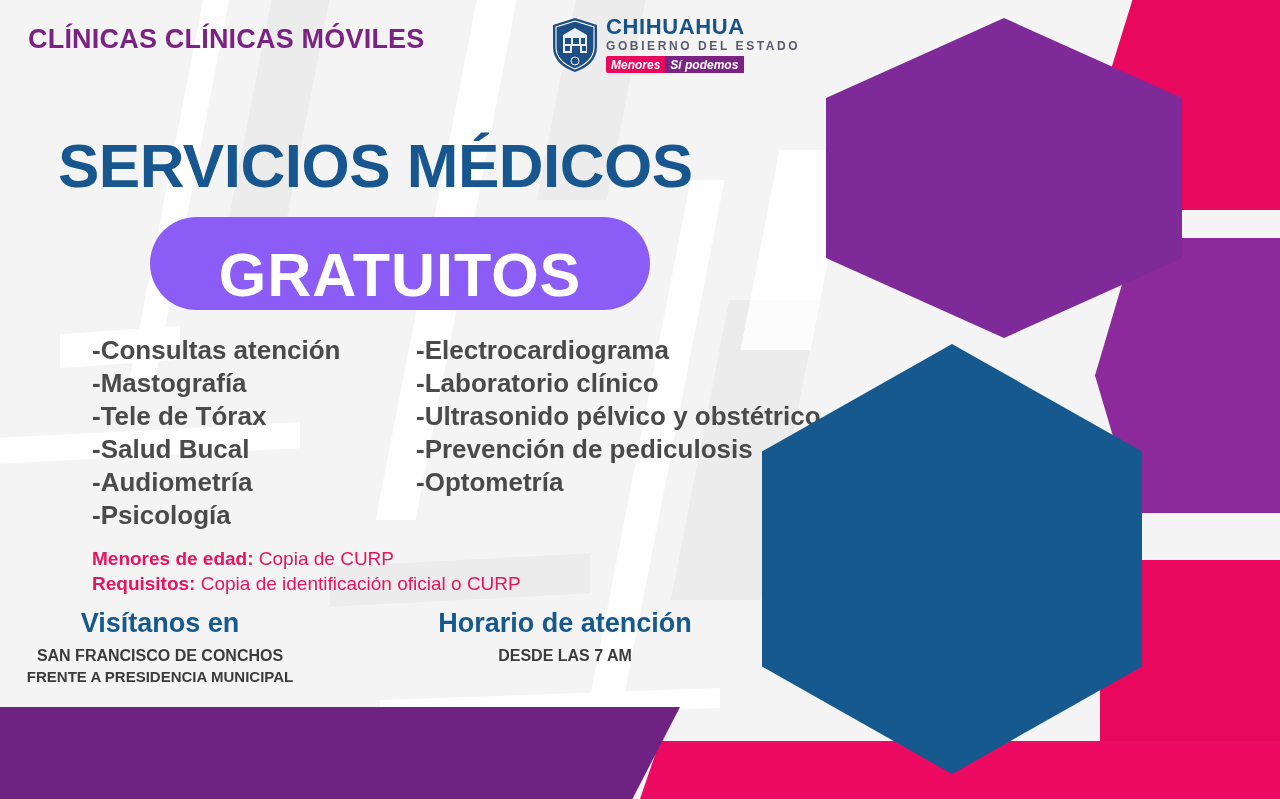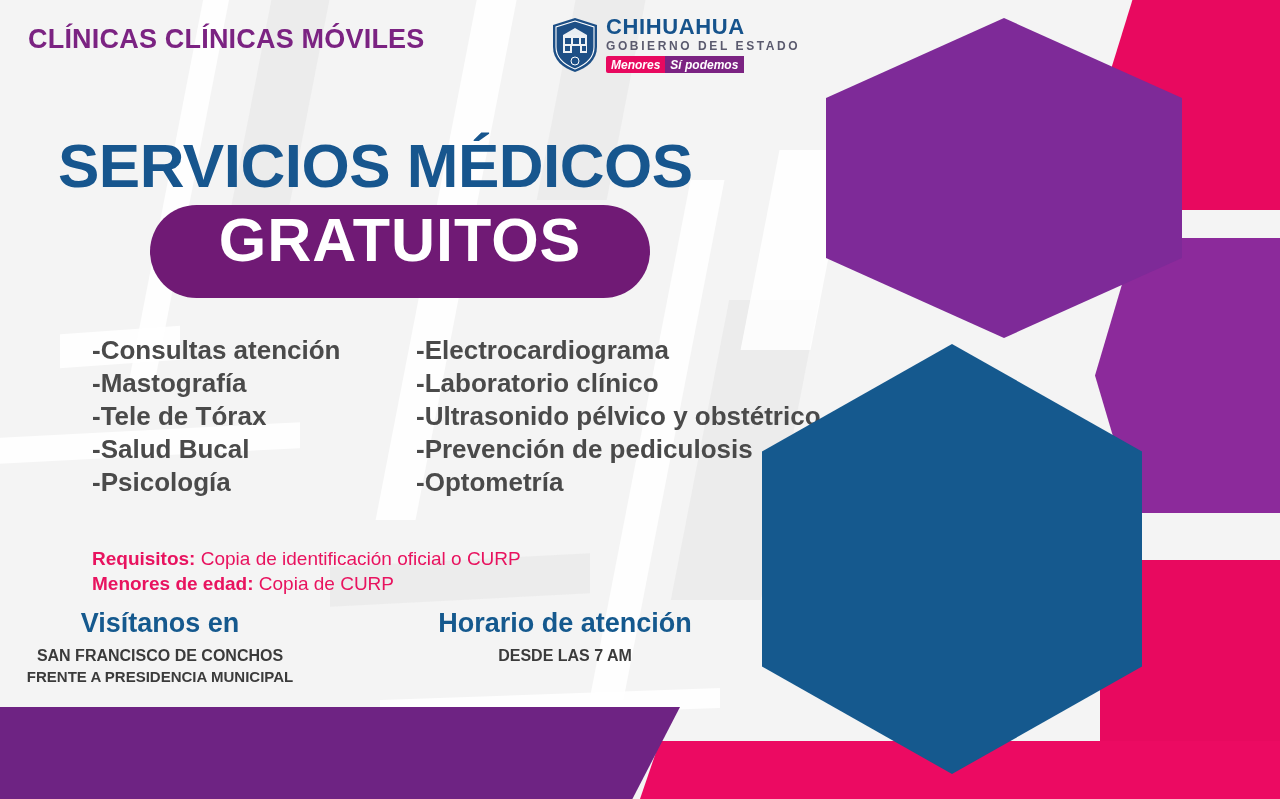--- a/index.html
+++ b/index.html
@@ -100,24 +100,24 @@
     font-style:italic; padding:1px 6px 0 5px; display:flex; align-items:center;
   }
 
   
   .title-main {
     position:absolute; left:58px; top:130px;
     font-size:62px; font-weight:bold; color:#17568e;
     letter-spacing:-.5px; white-space:nowrap;
   }
   .pill {
-    position:absolute; left:150px; top:205px;
+    position:absolute; left:150px; top:217px;
     width:500px; height:93px;
-    background:#701a75; border-radius:47px;
-    display:flex; align-items:flex-start; justify-content:center;
+    background:#8b5cf6; border-radius:47px;
+    display:flex; align-items:flex-end; justify-content:center;
   }
   .pill-text {
     color:#ffffff; font-size:61px; font-weight:bold; letter-spacing:1px;
     white-space:nowrap;
   }
 
   
   .services {
     position:absolute; left:92px; top:334px;
     display:flex; gap:36px;
@@ -302,37 +302,38 @@
   <div class="pill">
     <span class="pill-text">GRATUITOS</span>
   </div>
 
   <div class="services">
     <div class="col col-left">
       <div class="svc">-Consultas atención</div>
       <div class="svc">-Mastografía</div>
       <div class="svc">-Tele de Tórax</div>
       <div class="svc">-Salud Bucal</div>
+      <div class="svc">-Audiometría</div>
       <div class="svc">-Psicología</div>
     </div>
     <div class="col col-right">
       <div class="svc">-Electrocardiograma</div>
       <div class="svc">-Laboratorio clínico</div>
       <div class="svc">-Ultrasonido pélvico y obstétrico</div>
       <div class="svc">-Prevención de pediculosis</div>
       <div class="svc">-Optometría</div>
     </div>
   </div>
 
   <div class="reqs">
     <div class="req-line">
+      <b>Menores de edad:</b><span> Copia de CURP</span>
+    </div>
+    <div class="req-line">
       <b>Requisitos:</b><span> Copia de identificación oficial o CURP</span>
-    </div>
-    <div class="req-line">
-      <b>Menores de edad:</b><span> Copia de CURP</span>
     </div>
   </div>
 
   <div class="foot-visit">
     <div class="foot-head">Visítanos en</div>
     <div class="foot-l1">SAN FRANCISCO DE CONCHOS</div>
     <div class="foot-l2">FRENTE A PRESIDENCIA MUNICIPAL</div>
   </div>
 
   <div class="foot-hours">

